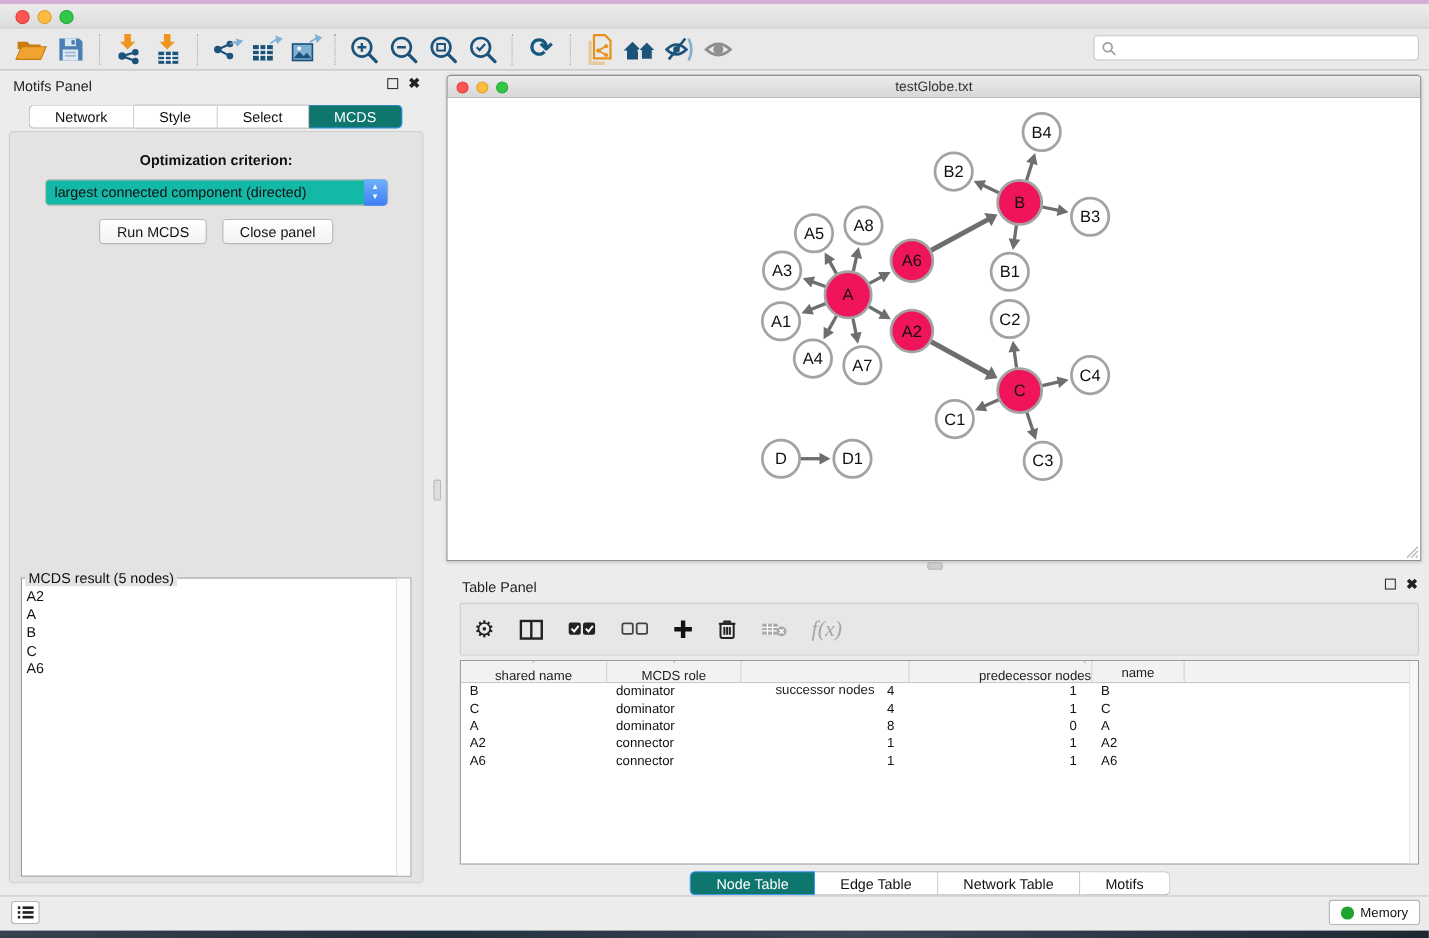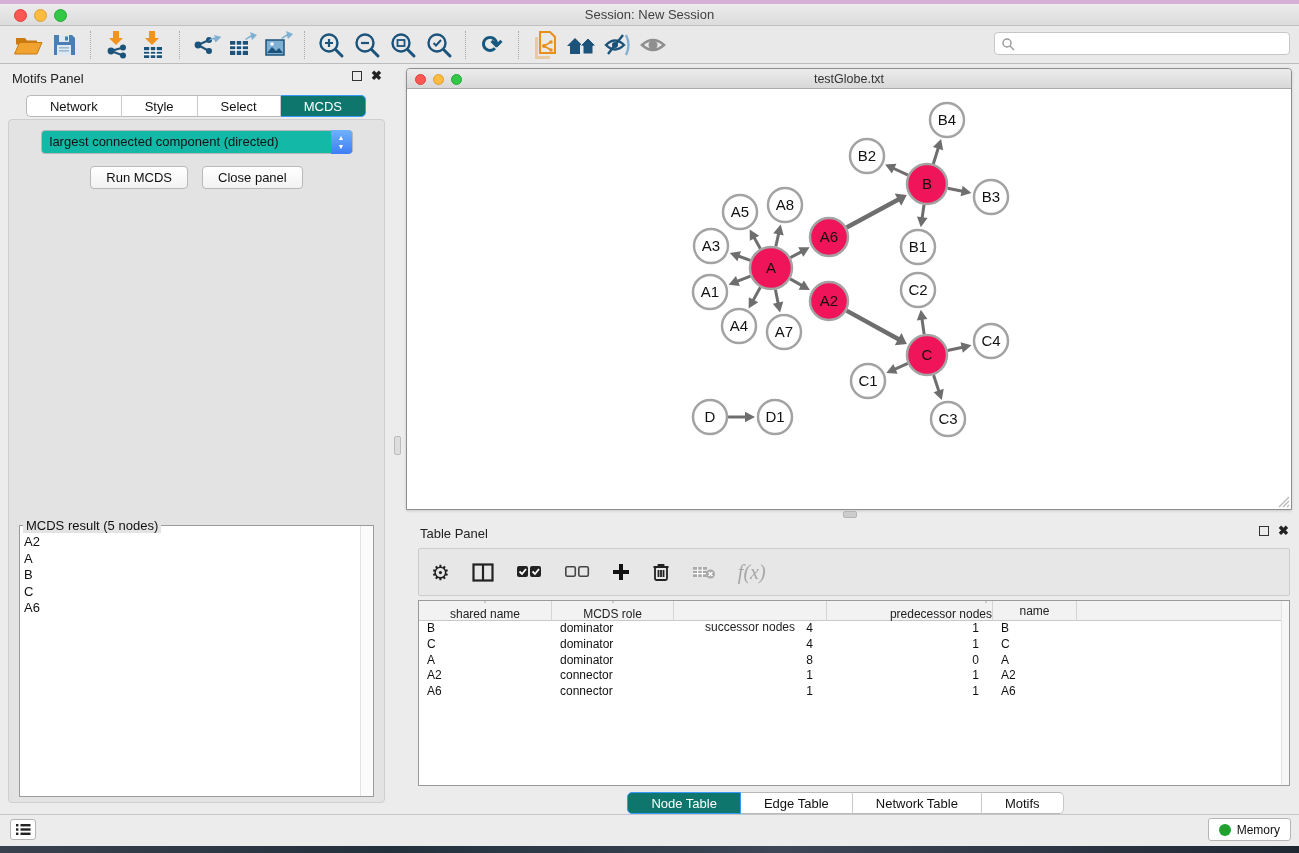--- a/index.html
+++ b/index.html
@@ -129,21 +129,20 @@
 </head>
 <body>
 
 <div id="screen">
   <div id="desktop-top"></div>
 
   <div id="titlebar">
     <span class="traffic t-red" style="left:14px"></span>
     <span class="traffic t-yellow" style="left:34px"></span>
     <span class="traffic t-green" style="left:54px"></span>
-    <div class="win-title">Session: New Session</div>
   </div>
 
   <div id="toolbar">
     <span class="tbtn">
       <svg width="30" height="26" viewBox="0 0 30 26">
         <path d="M3 6 h9 l2 2.5 h10 v4 H3 z" fill="#C97B12"></path>
         <path d="M1.5 22 L6.5 10.5 H29 L24 22 Z" fill="#F0A32F" stroke="#C97B12" stroke-width="1"></path>
       </svg>
       </span>
     <span class="tbtn">
@@ -280,20 +279,21 @@
         <span class="close-x">✖</span>
       </span>
     </div>
     <div id="cp-tabs">
         <div class="seg">Network</div>
         <div class="seg">Style</div>
         <div class="seg">Select</div>
         <div class="seg sel">MCDS</div>
       </div>
     <div id="cp-body">
+      <div id="opt-label">Optimization criterion:</div>
       <div id="criterion">
         <span>largest connected component (directed)</span>
         <span class="stepper">▲<br>▼</span>
       </div>
       <div id="cp-buttons">
         <button class="btn">Run MCDS</button>
         <button class="btn">Close panel</button>
       </div>
       <div id="mcds-group">
         <span id="mcds-legend">MCDS result (5 nodes)</span>

